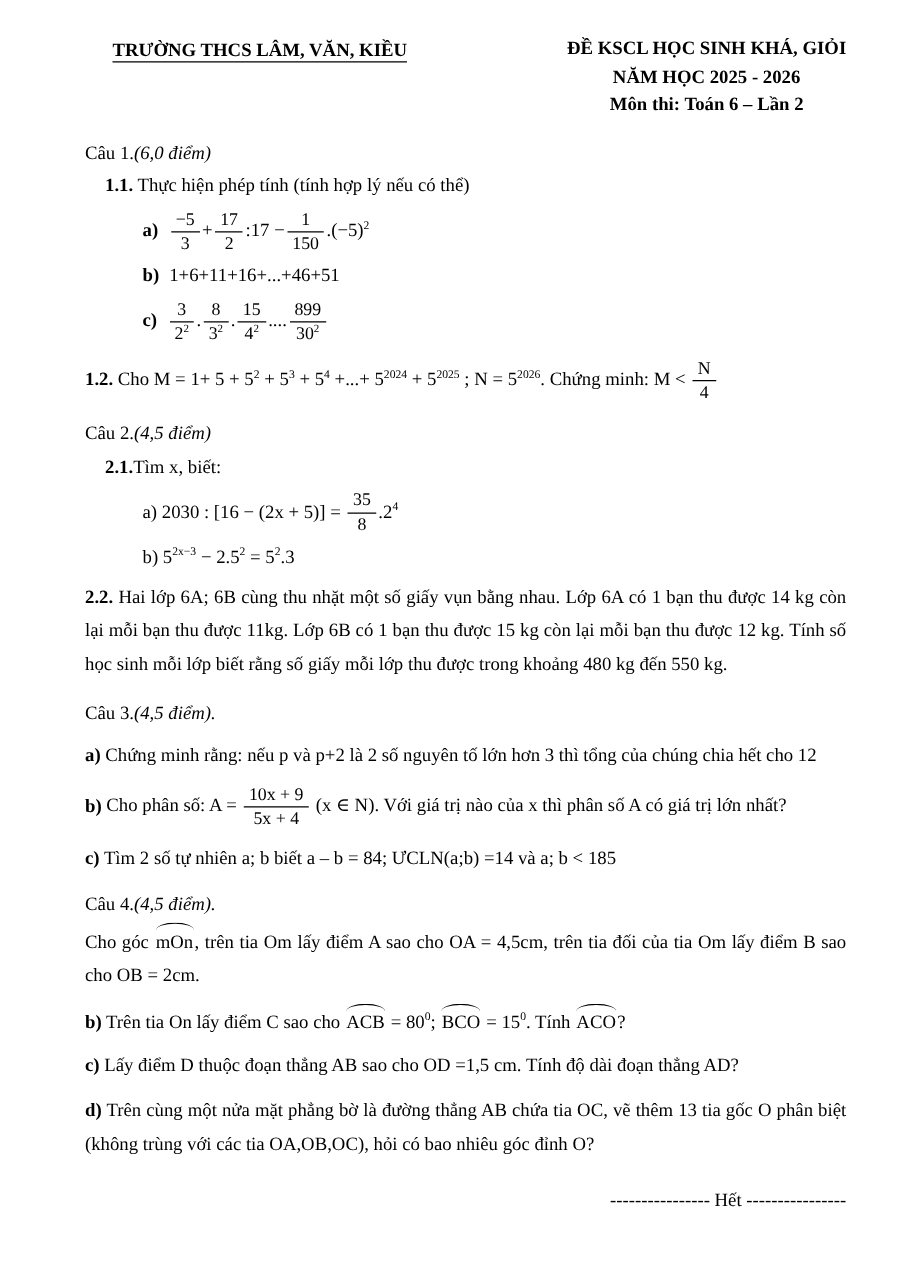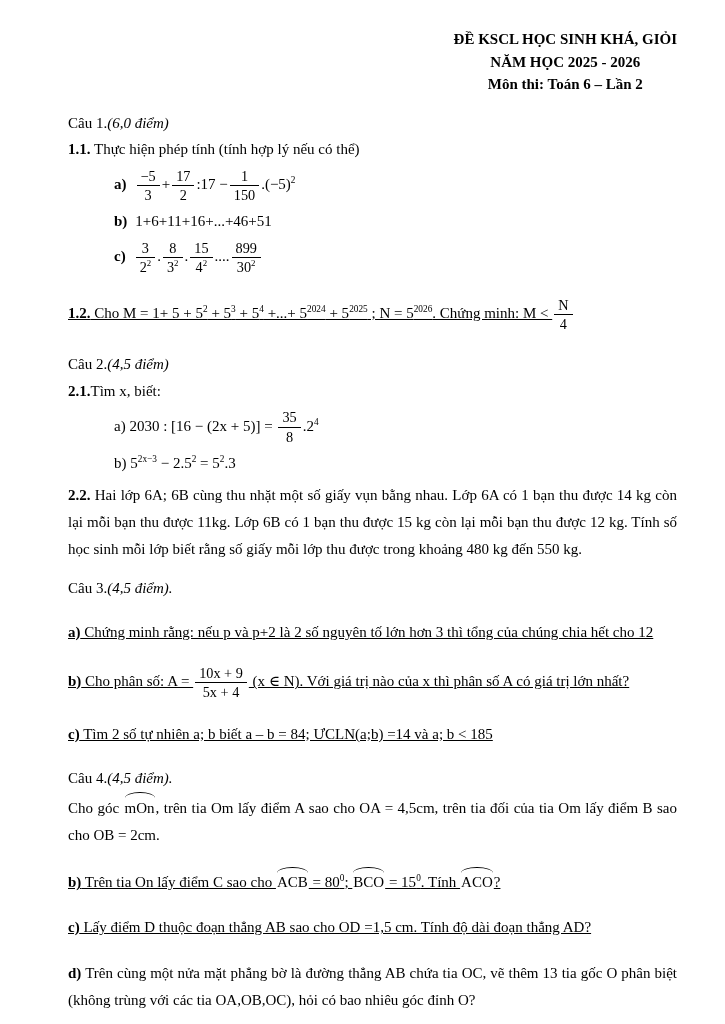--- a/index.html
+++ b/index.html
@@ -28,25 +28,25 @@
   }
   .head-right { margin-left: auto; text-align: center; line-height: 1.5; }
   .hb { font-weight: bold; text-align: center; }
   .u { text-decoration: underline; }
 
   
   .content { margin-top: 16px; }
   .q-head { margin: 14px 0 4px; }
   .q-label { font-weight: normal; }
   .q-points { font-style: italic; margin-top: 26px; }
-  .sub { margin: 3px 0; }
+  .sub { margin: 3px 16px; }
   .sub b, .item-lbl, .lbl { font-weight: bold; }
   .math-row { margin: 7px 0 7px 46px; }
   .item-lbl { margin-right: 8px; }
-  .line { margin: 21px 0; line-height: 1.6; text-decoration: underline; }
+  .line { margin: 11px 0; line-height: 1.6; }
   .para { text-align: justify; line-height: 1.8; margin: 6px 0; }
   .footer { text-align: right; margin-top: 20px; }
 
   
   .math { white-space: normal; }
   .frac {
     display: inline-block;
     vertical-align: middle;
     text-align: center;
     margin: 0 2px;
@@ -75,20 +75,21 @@
     border-top: 1px solid #000;
     border-radius: 50% 50% 0 0 / 100% 100% 0 0;
   }
 </style>
 </head>
 <body>
 
 <div class="page">
 
   <header class="header">
+    <div class="school">TRƯỜNG THCS LÂM, VĂN, KIỀU</div>
     <div class="head-right">
       <div class="hb">ĐỀ KSCL HỌC SINH KHÁ, GIỎI</div>
       <div class="hb">NĂM HỌC 2025 - 2026</div>
       <div class="hb">Môn thi: Toán 6 – Lần 2</div>
     </div>
   </header>
 
   <main class="content">
 
     <section>

